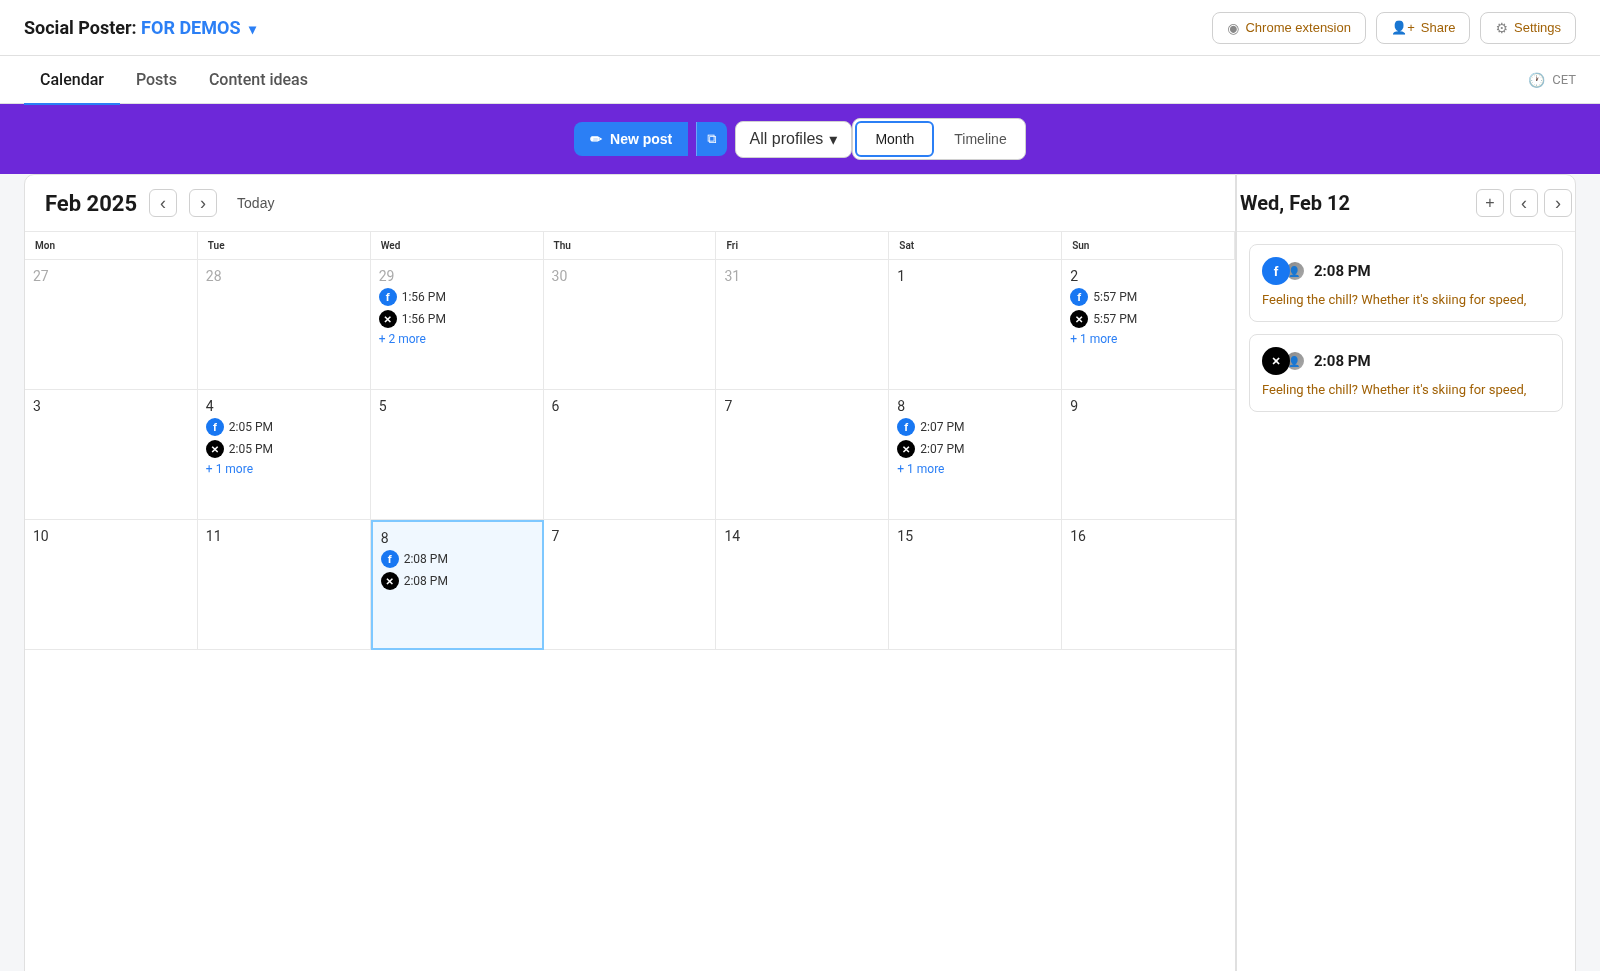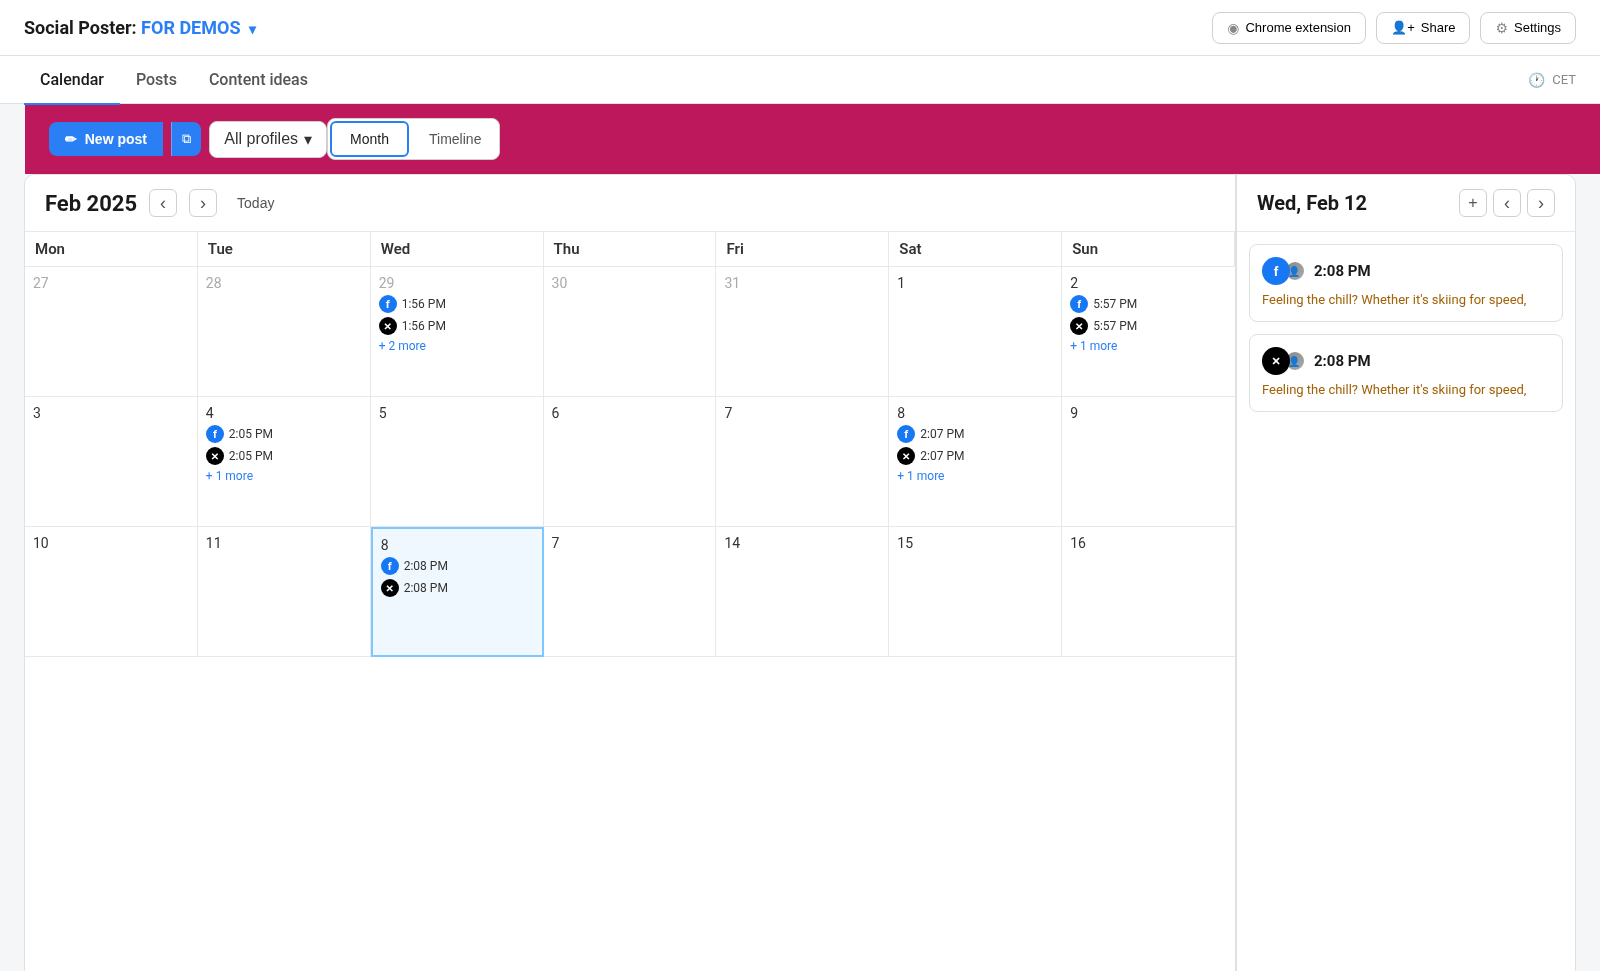--- a/index.html
+++ b/index.html
@@ -33,21 +33,21 @@
       display: flex;
       gap: 10px;
     }
     .top-btn {
       display: flex;
       gap: 6px;
       padding: 7px 14px;
       border: 1px solid #d0d0d0;
       border-radius: 8px;
       background: #fff;
-      color: #000000;
+      color: #a16207;
       font-size: 13px;
       font-weight: 500;
       cursor: pointer;
     }
 
     
     .nav-tabs {
       background: #fff;
       border-bottom: 1px solid #e0e0e0;
       display: flex;
@@ -78,24 +78,23 @@
       align-items: center;
       gap: 6px;
       color: #888;
       font-size: 13px;
     }
 
     
     .toolbar {
       display: flex;
       align-items: center;
-      justify-content: flex-start;
+      justify-content: center;
       padding: 14px 24px;
-      background: #be185d;
-      margin-left: 25px;
+      background: #6d28d9;
     }
     .toolbar-left {
       display: flex;
       align-items: center;
       gap: 8px;
     }
     .new-post-btn {
       display: flex;
       align-items: center;
       gap: 8px;
@@ -201,21 +200,21 @@
       padding: 4px 8px;
       border-radius: 6px;
     }
 
     .calendar-grid {
       display: grid;
       grid-template-columns: repeat(7, 1fr);
     }
     .day-header {
       font-weight: 600;
-      font-size: 15px;
+      font-size: 10px;
       color: #333;
       padding: 8px 10px;
       border-bottom: 1px solid #e8e8e8;
       border-right: 1px solid #e8e8e8;
     }
     .day-header:last-child { border-right: none; }
 
     .day-cell {
       min-height: 130px;
       border-bottom: 1px solid #e8e8e8;
@@ -286,21 +285,21 @@
       background: #fff;
       border: 1px solid #e0e0e0;
       border-radius: 0 10px 10px 0;
       margin-right: 24px;
       overflow: hidden;
     }
     .side-panel-header {
       display: flex;
       align-items: center;
       justify-content: space-between;
-      padding: 14px 20px;
+      padding: 14px 3px;
       border-bottom: 1px solid #e8e8e8;
     }
     .side-date {
       font-size: 20px;
       font-weight: 700;
     }
     .side-actions {
       display: flex;
       gap: 6px;
     }

